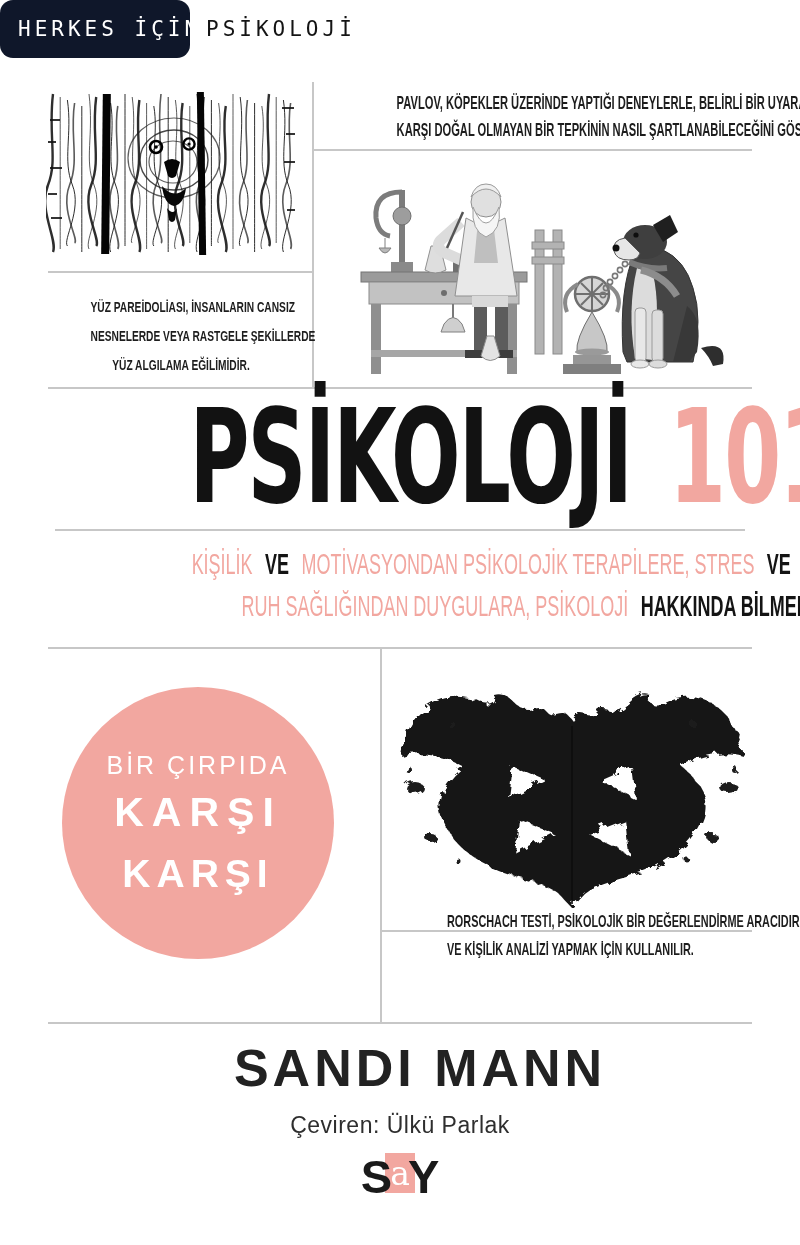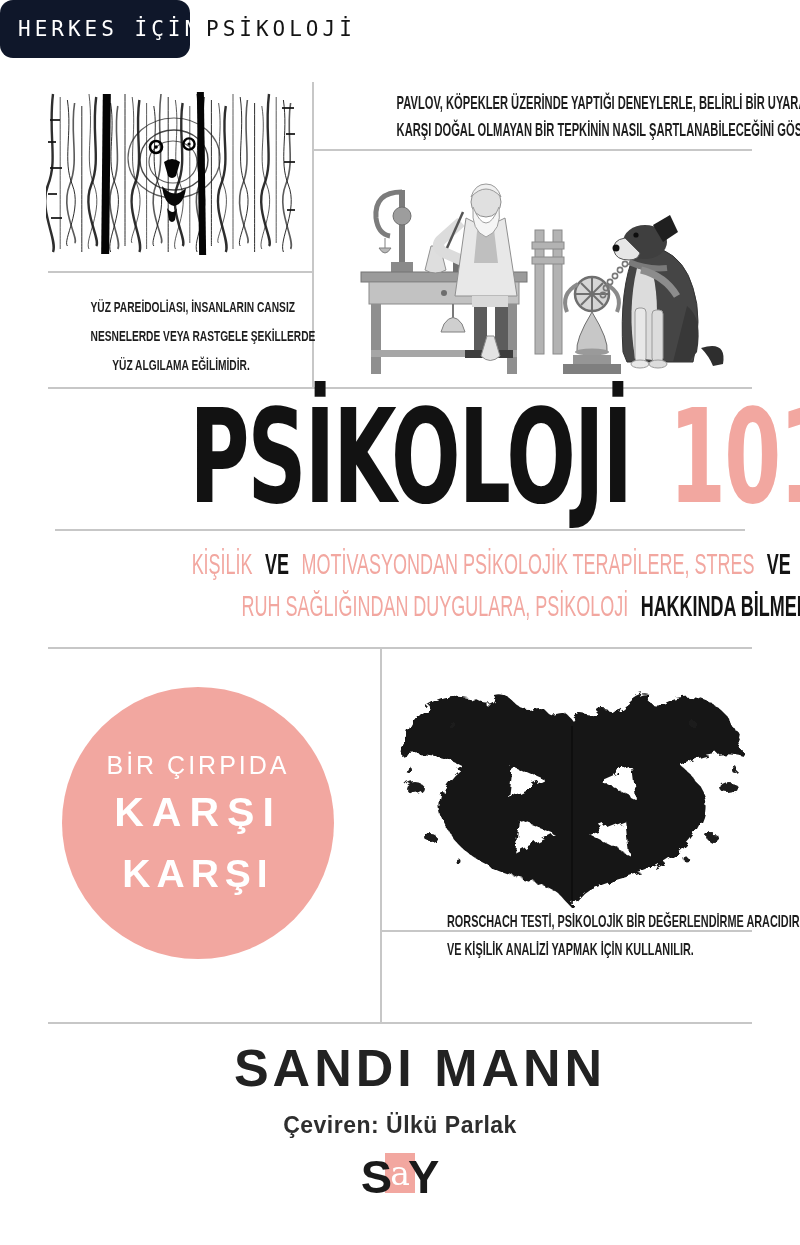--- a/index.html
+++ b/index.html
@@ -43,21 +43,21 @@
   
   .mind-circle{position:absolute;left:62px;top:687px;width:272px;height:272px;border-radius:50%;
     background:#F2A7A0;display:flex;flex-direction:column;align-items:center;justify-content:center;color:#ffffff;}
   .mind-circle .c1{font-size:25px;font-weight:400;letter-spacing:3px;margin-bottom:9px;}
   .mind-circle .c2{font-size:41px;font-weight:700;letter-spacing:8px;margin-bottom:16px;}
   .mind-circle .c3{font-size:39px;font-weight:700;letter-spacing:6px;}
   
   .author{position:absolute;left:0;top:1038px;width:800px;text-align:center;
     font-weight:700;font-size:52px;letter-spacing:4px;color:#222;margin-left:20px;}
   .translator{position:absolute;left:0;top:1112px;width:800px;text-align:center;
-    font-weight:700;font-size:23px;letter-spacing:0.5px;color:#2e2e2e;}
+    font-weight:400;font-size:23px;letter-spacing:0.5px;color:#2e2e2e;}
   .logo-row{position:absolute;left:0;top:1154px;width:800px;text-align:center;}
   .say{position:relative;display:inline-flex;align-items:center;height:46px;}
   .say .s,.say .y{font-family:"Liberation Sans",sans-serif;font-weight:900;font-size:47px;line-height:46px;color:#1a1a1a;position:relative;z-index:1;}
   .say .abox{width:30px;height:40px;background:#F2A7A0;margin:0 -7px;position:relative;top:-4px;z-index:0;
     display:flex;align-items:center;justify-content:center;}
   .say .abox span{font-family:"DejaVu Serif",serif;font-size:33px;line-height:1;color:#ffffff;}
   svg{display:block;}
 </style>
 </head>
 <body>

